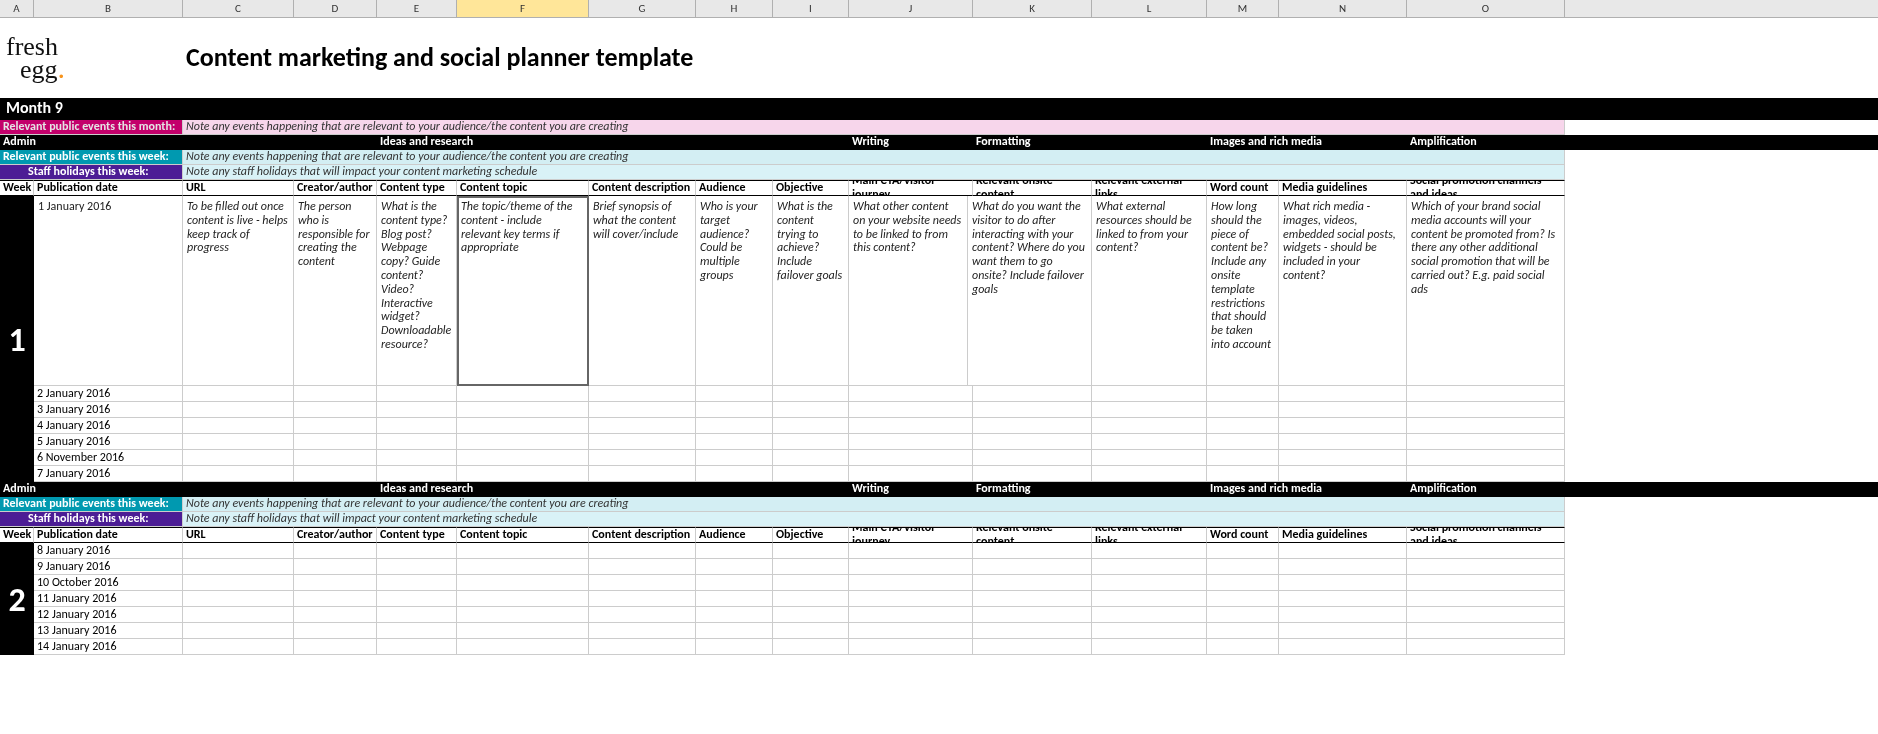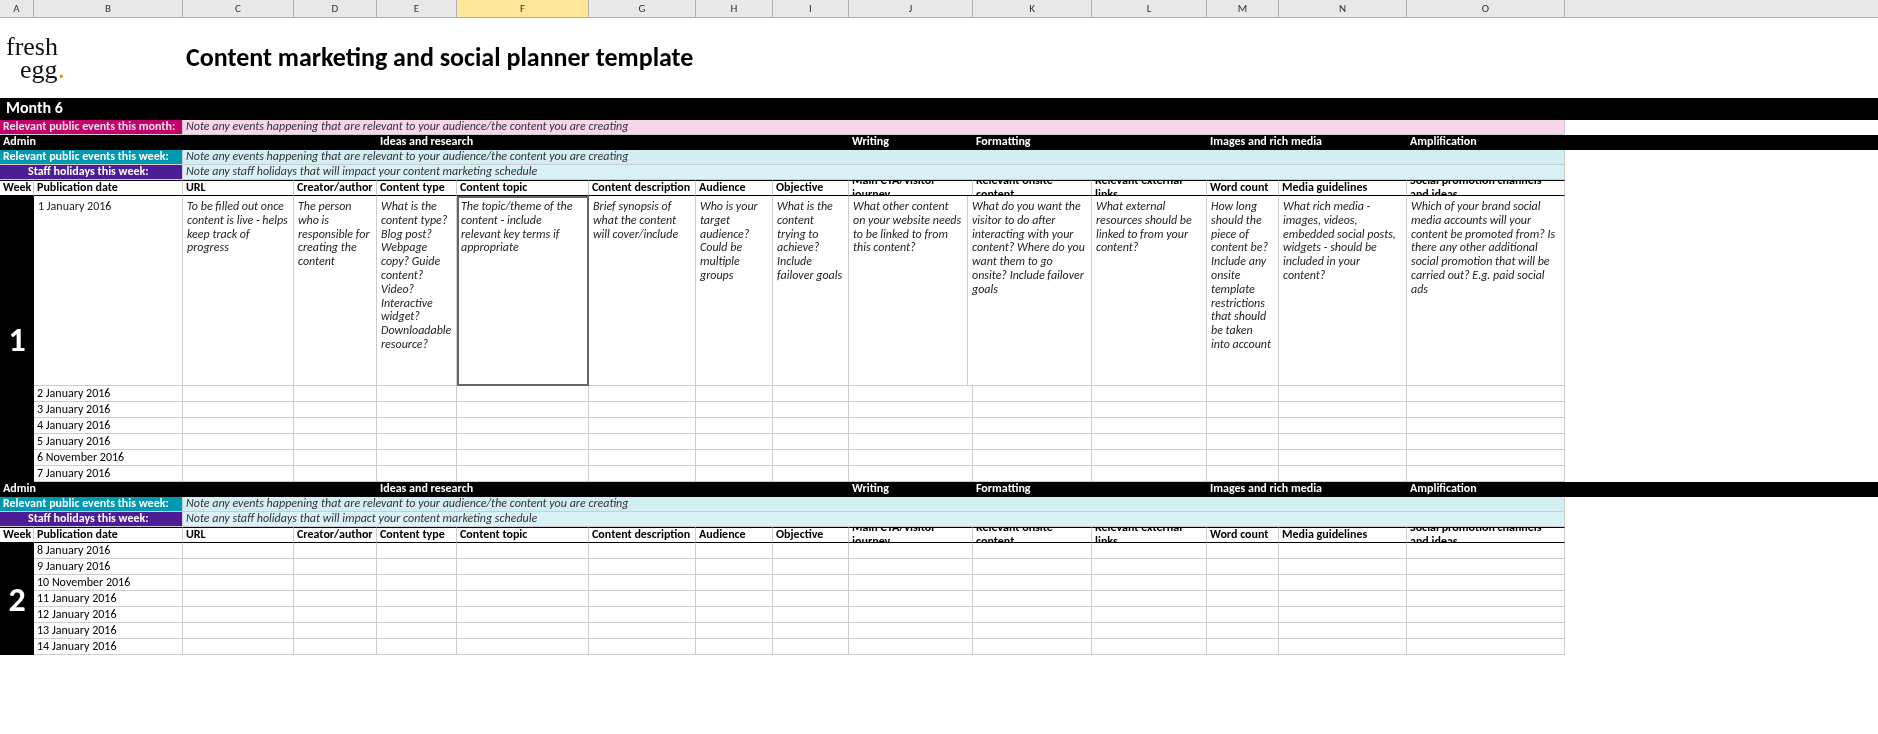--- a/index.html
+++ b/index.html
@@ -141,21 +141,21 @@
       <div class="logo-wrap">
         <div class="logo">fresh</div>
         <div class="logo" style="padding-left:14px"><span class="egg-char">egg</span><span style="color:#f7941d;font-size:30px;line-height:0.5">.</span></div>
       </div>
     </div>
     <div class="cell title-cell" style="width:1382px">Content marketing and social planner template</div>
   </div>
 
   
   <div class="row month-row">
-    <div class="cell merge-AtoB">Month 6</div>
+    <div class="cell merge-AtoB">Month 9</div>
     <div class="cell merge-CtoO"></div>
   </div>
 
   
   <div class="row magenta-row h15">
     <div class="cell label merge-AtoB">Relevant public events this month:</div>
     <div class="cell note merge-CtoO">Note any events happening that are relevant to your audience/the content you are creating</div>
   </div>
 
   
@@ -394,21 +394,21 @@
             <div class="cell data-cell colH"></div>
             <div class="cell data-cell colI"></div>
             <div class="cell data-cell colJ"></div>
             <div class="cell data-cell colK"></div>
             <div class="cell data-cell colL"></div>
             <div class="cell data-cell colM"></div>
             <div class="cell data-cell colN"></div>
             <div class="cell data-cell colO"></div>
           </div>
           <div class="row data-row">
-            <div class="cell data-cell colB">10 November 2016</div>
+            <div class="cell data-cell colB">10 October 2016</div>
             <div class="cell data-cell colC"></div>
             <div class="cell data-cell colD"></div>
             <div class="cell data-cell colE"></div>
             <div class="cell data-cell colF"></div>
             <div class="cell data-cell colG"></div>
             <div class="cell data-cell colH"></div>
             <div class="cell data-cell colI"></div>
             <div class="cell data-cell colJ"></div>
             <div class="cell data-cell colK"></div>
             <div class="cell data-cell colL"></div>

